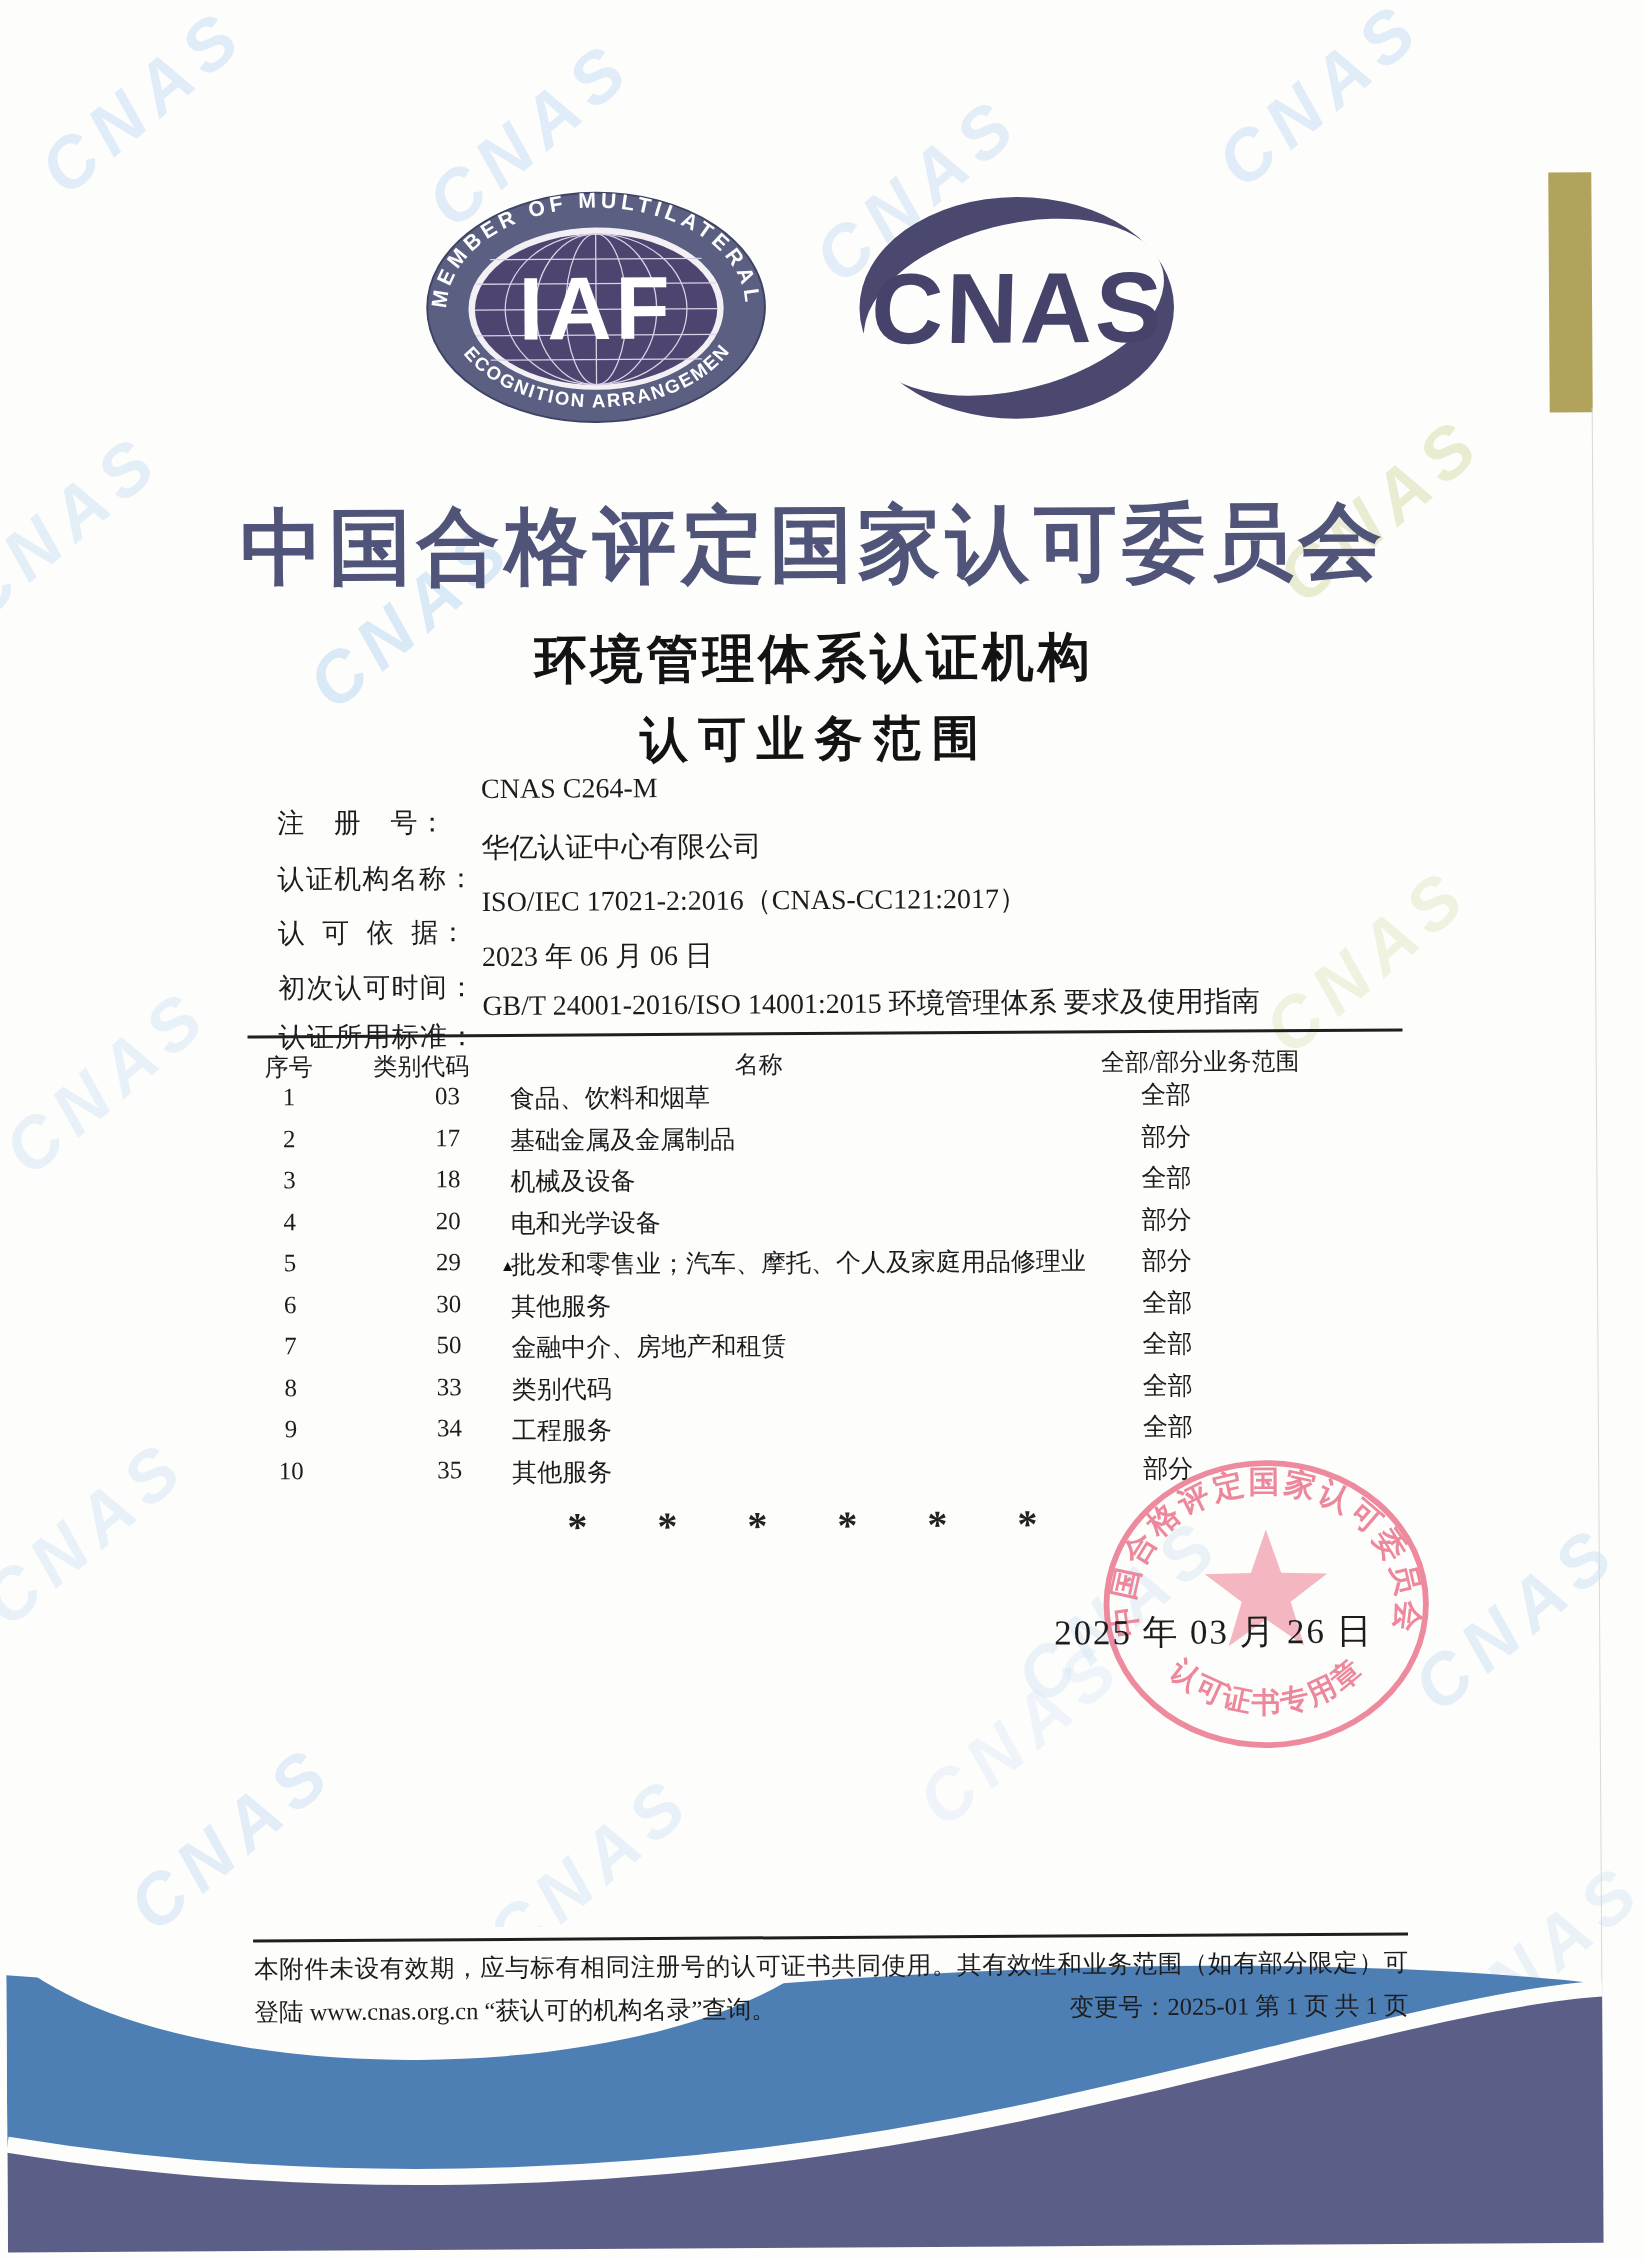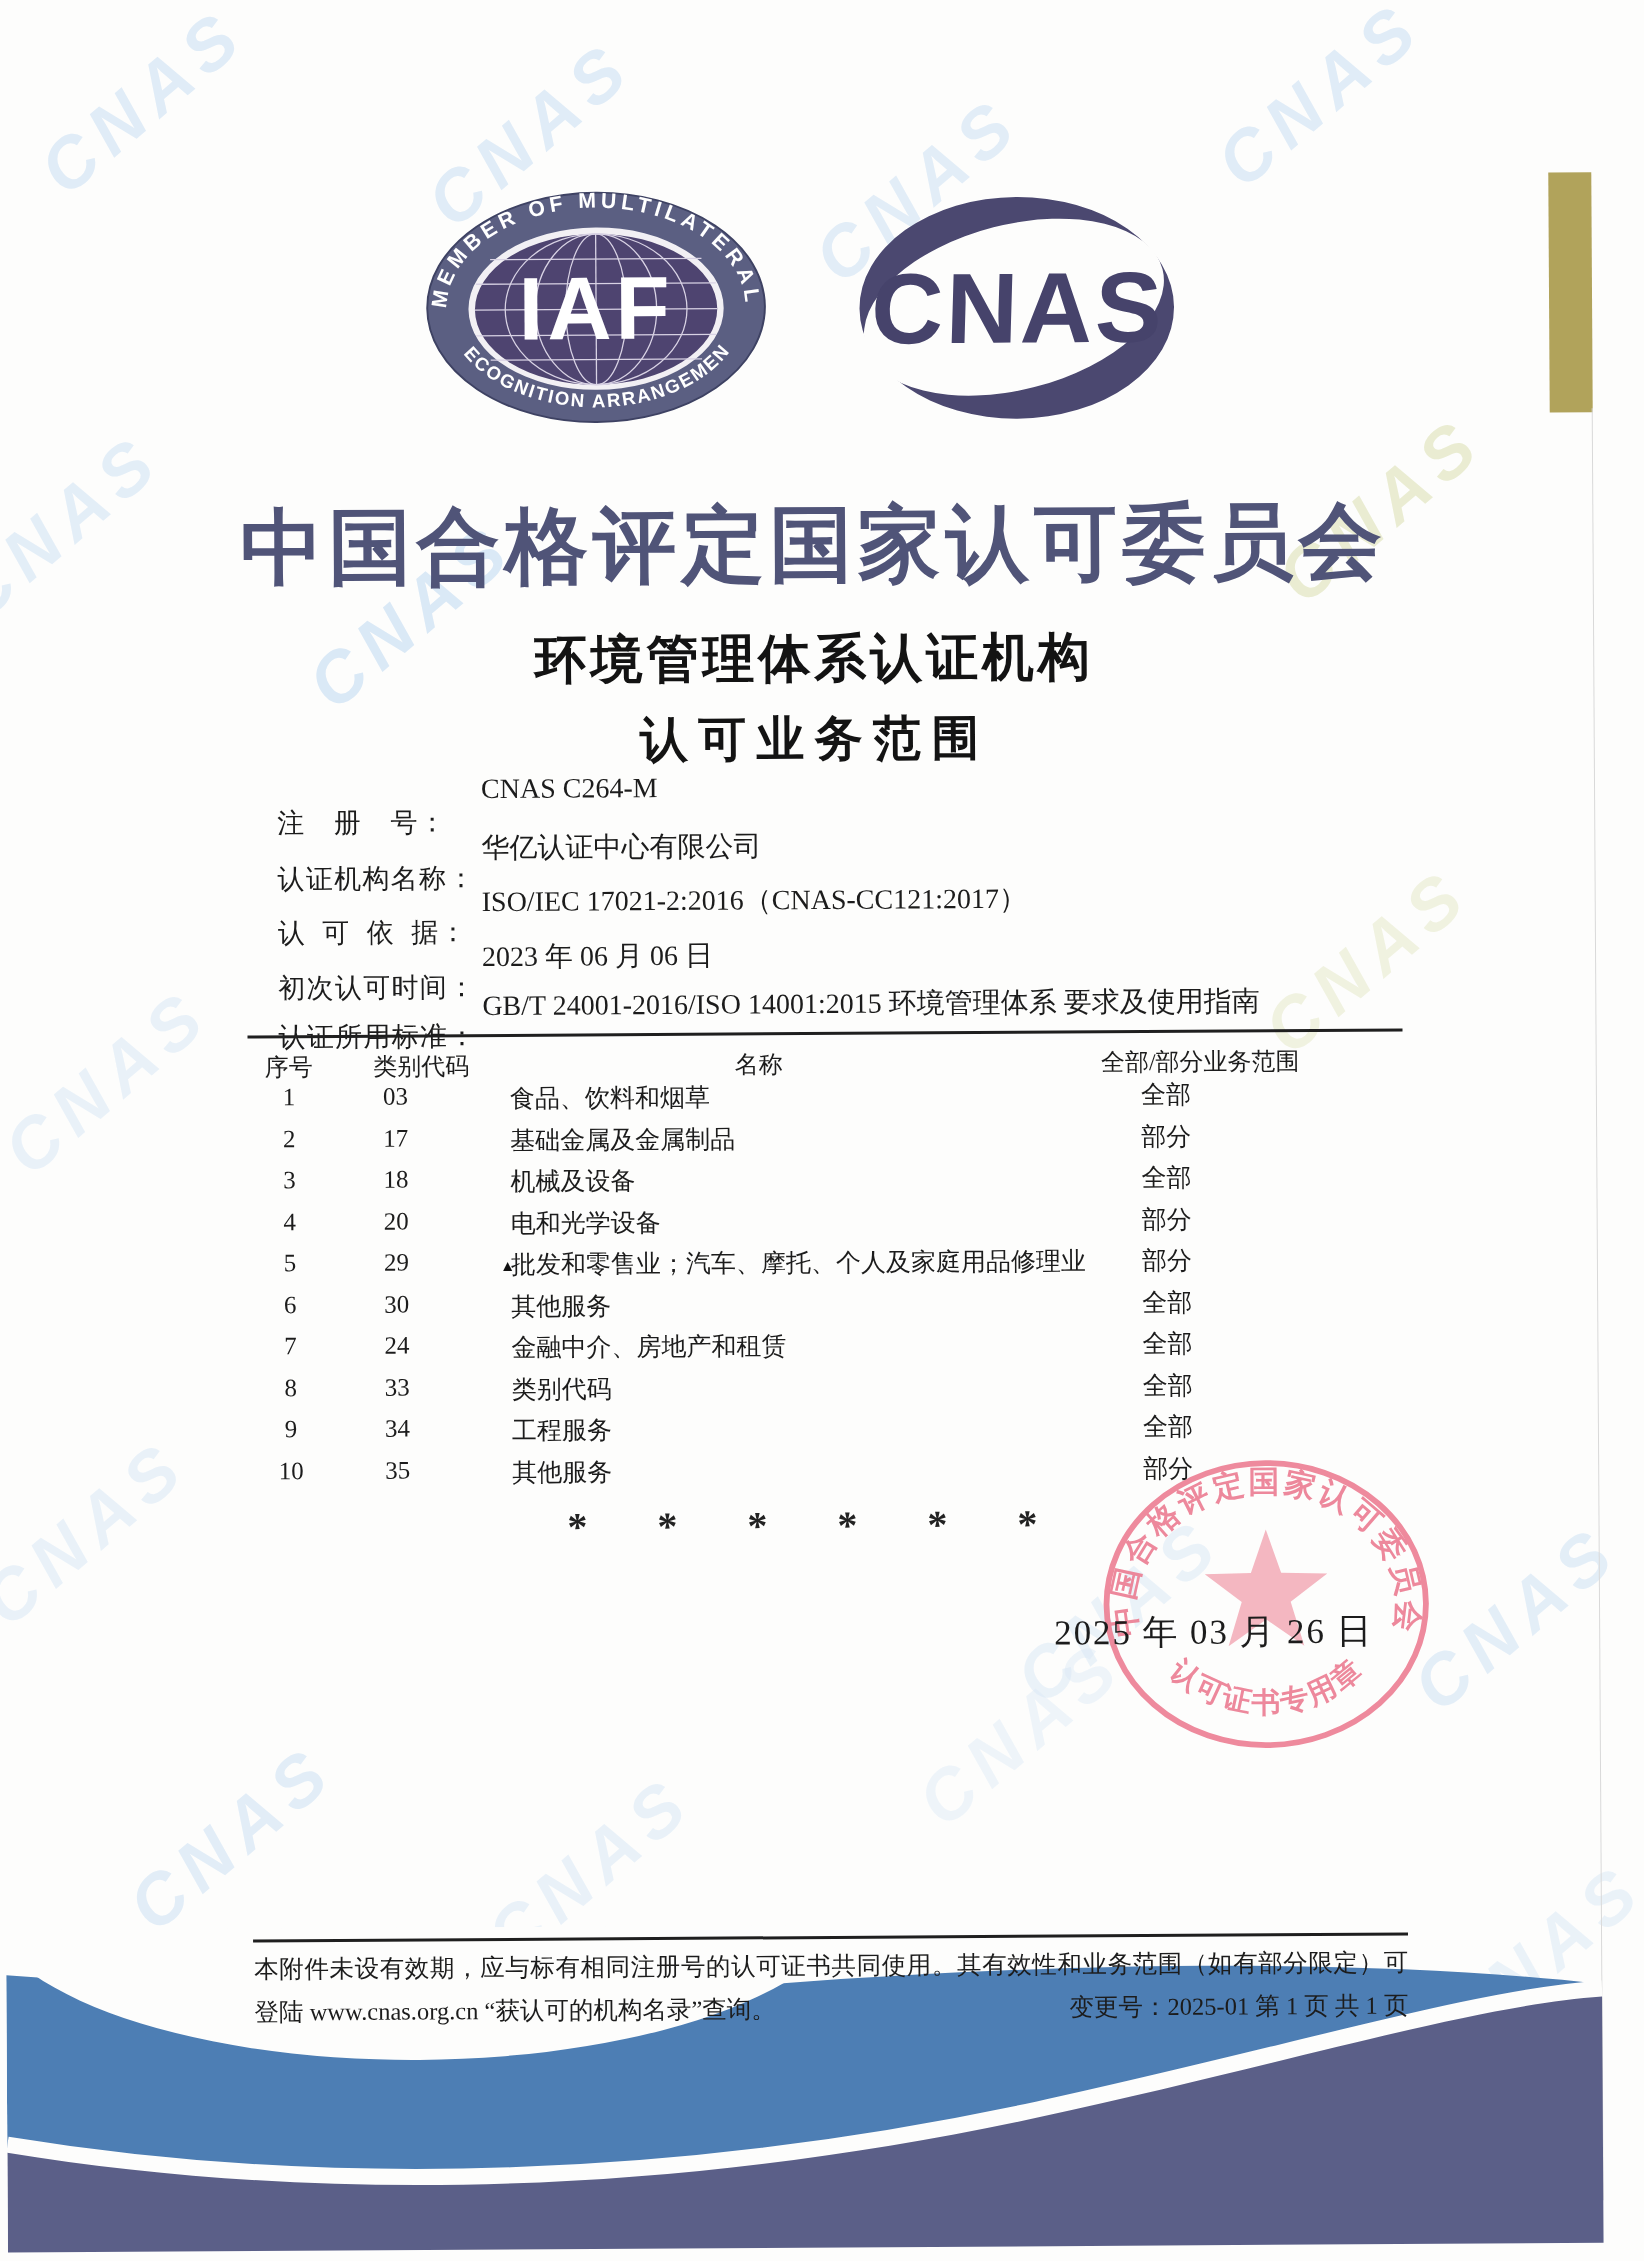--- a/index.html
+++ b/index.html
@@ -32,21 +32,21 @@
   .field{position:absolute;left:251px;z-index:4;font-size:27px;white-space:pre;}
   .f-label{display:inline-block;min-width:193px;letter-spacing:1.3px;}
   .f-value{position:absolute;left:231px;top:0;white-space:pre;font-size:28px;}
 
   .rule{position:absolute;left:247px;width:1155px;background:#1f1f1f;z-index:4;}
 
   
   .th{position:absolute;z-index:4;font-size:24px;text-align:center;}
   .t-row span{position:absolute;font-size:25px;white-space:pre;z-index:4;}
   .c-no{left:259px;width:58px;text-align:center;}
-  .c-code{left:382px;width:77px;text-align:left;}
+  .c-code{left:382px;width:77px;text-align:right;}
   .c-name{left:509px;}
   .c-scope{left:1140px;}
   .t-row{position:absolute;left:0;width:1644px;height:34px;z-index:4;}
   .artifact{position:absolute;left:498px;top:1255px;font-size:15.5px;z-index:4;color:#111;}
 
   
   .stars{position:absolute;left:564px;top:1502px;display:flex;gap:70px;z-index:4;
          font-size:40px;font-weight:bold;color:#222;}
   .date{position:absolute;left:1050px;top:1611px;font-size:35px;letter-spacing:1.9px;z-index:5;white-space:pre;}
   .stamp{position:absolute;left:1096px;top:1460px;width:335px;height:293px;z-index:3;opacity:.93;}
@@ -182,21 +182,21 @@
           <span class="c-scope">部分</span>
         </div>
         <div class="t-row" style="top: 1288px;">
           <span class="c-no">6</span>
           <span class="c-code">30</span>
           <span class="c-name">其他服务</span>
           <span class="c-scope">全部</span>
         </div>
         <div class="t-row" style="top: 1329px;">
           <span class="c-no">7</span>
-          <span class="c-code">24</span>
+          <span class="c-code">50</span>
           <span class="c-name">金融中介、房地产和租赁</span>
           <span class="c-scope">全部</span>
         </div>
         <div class="t-row" style="top: 1371px;">
           <span class="c-no">8</span>
           <span class="c-code">33</span>
           <span class="c-name">类别代码</span>
           <span class="c-scope">全部</span>
         </div>
         <div class="t-row" style="top: 1412px;">

